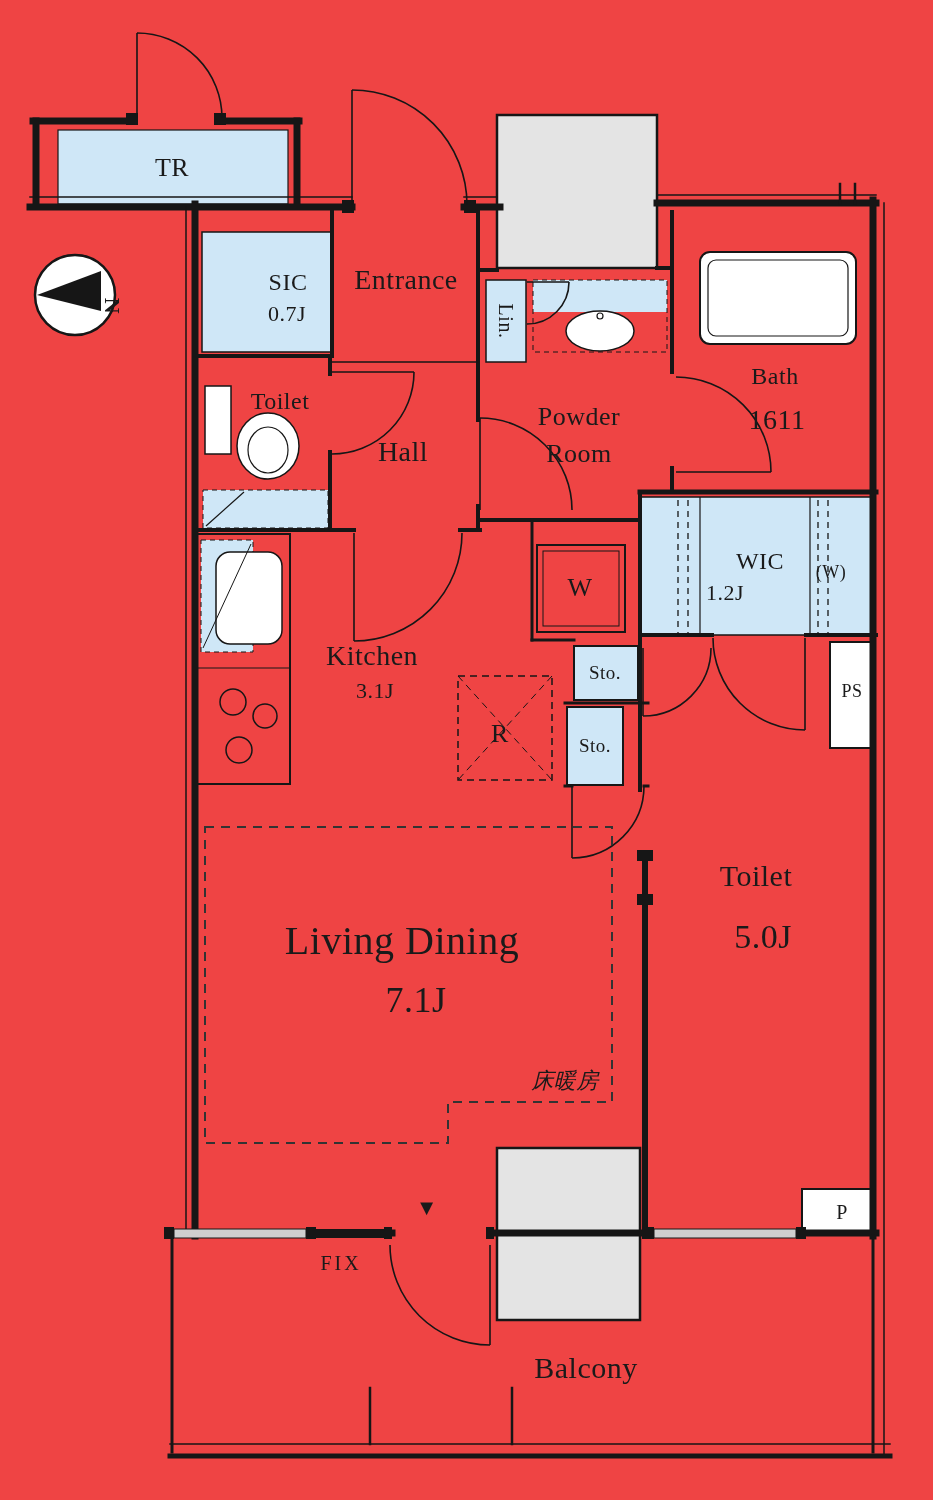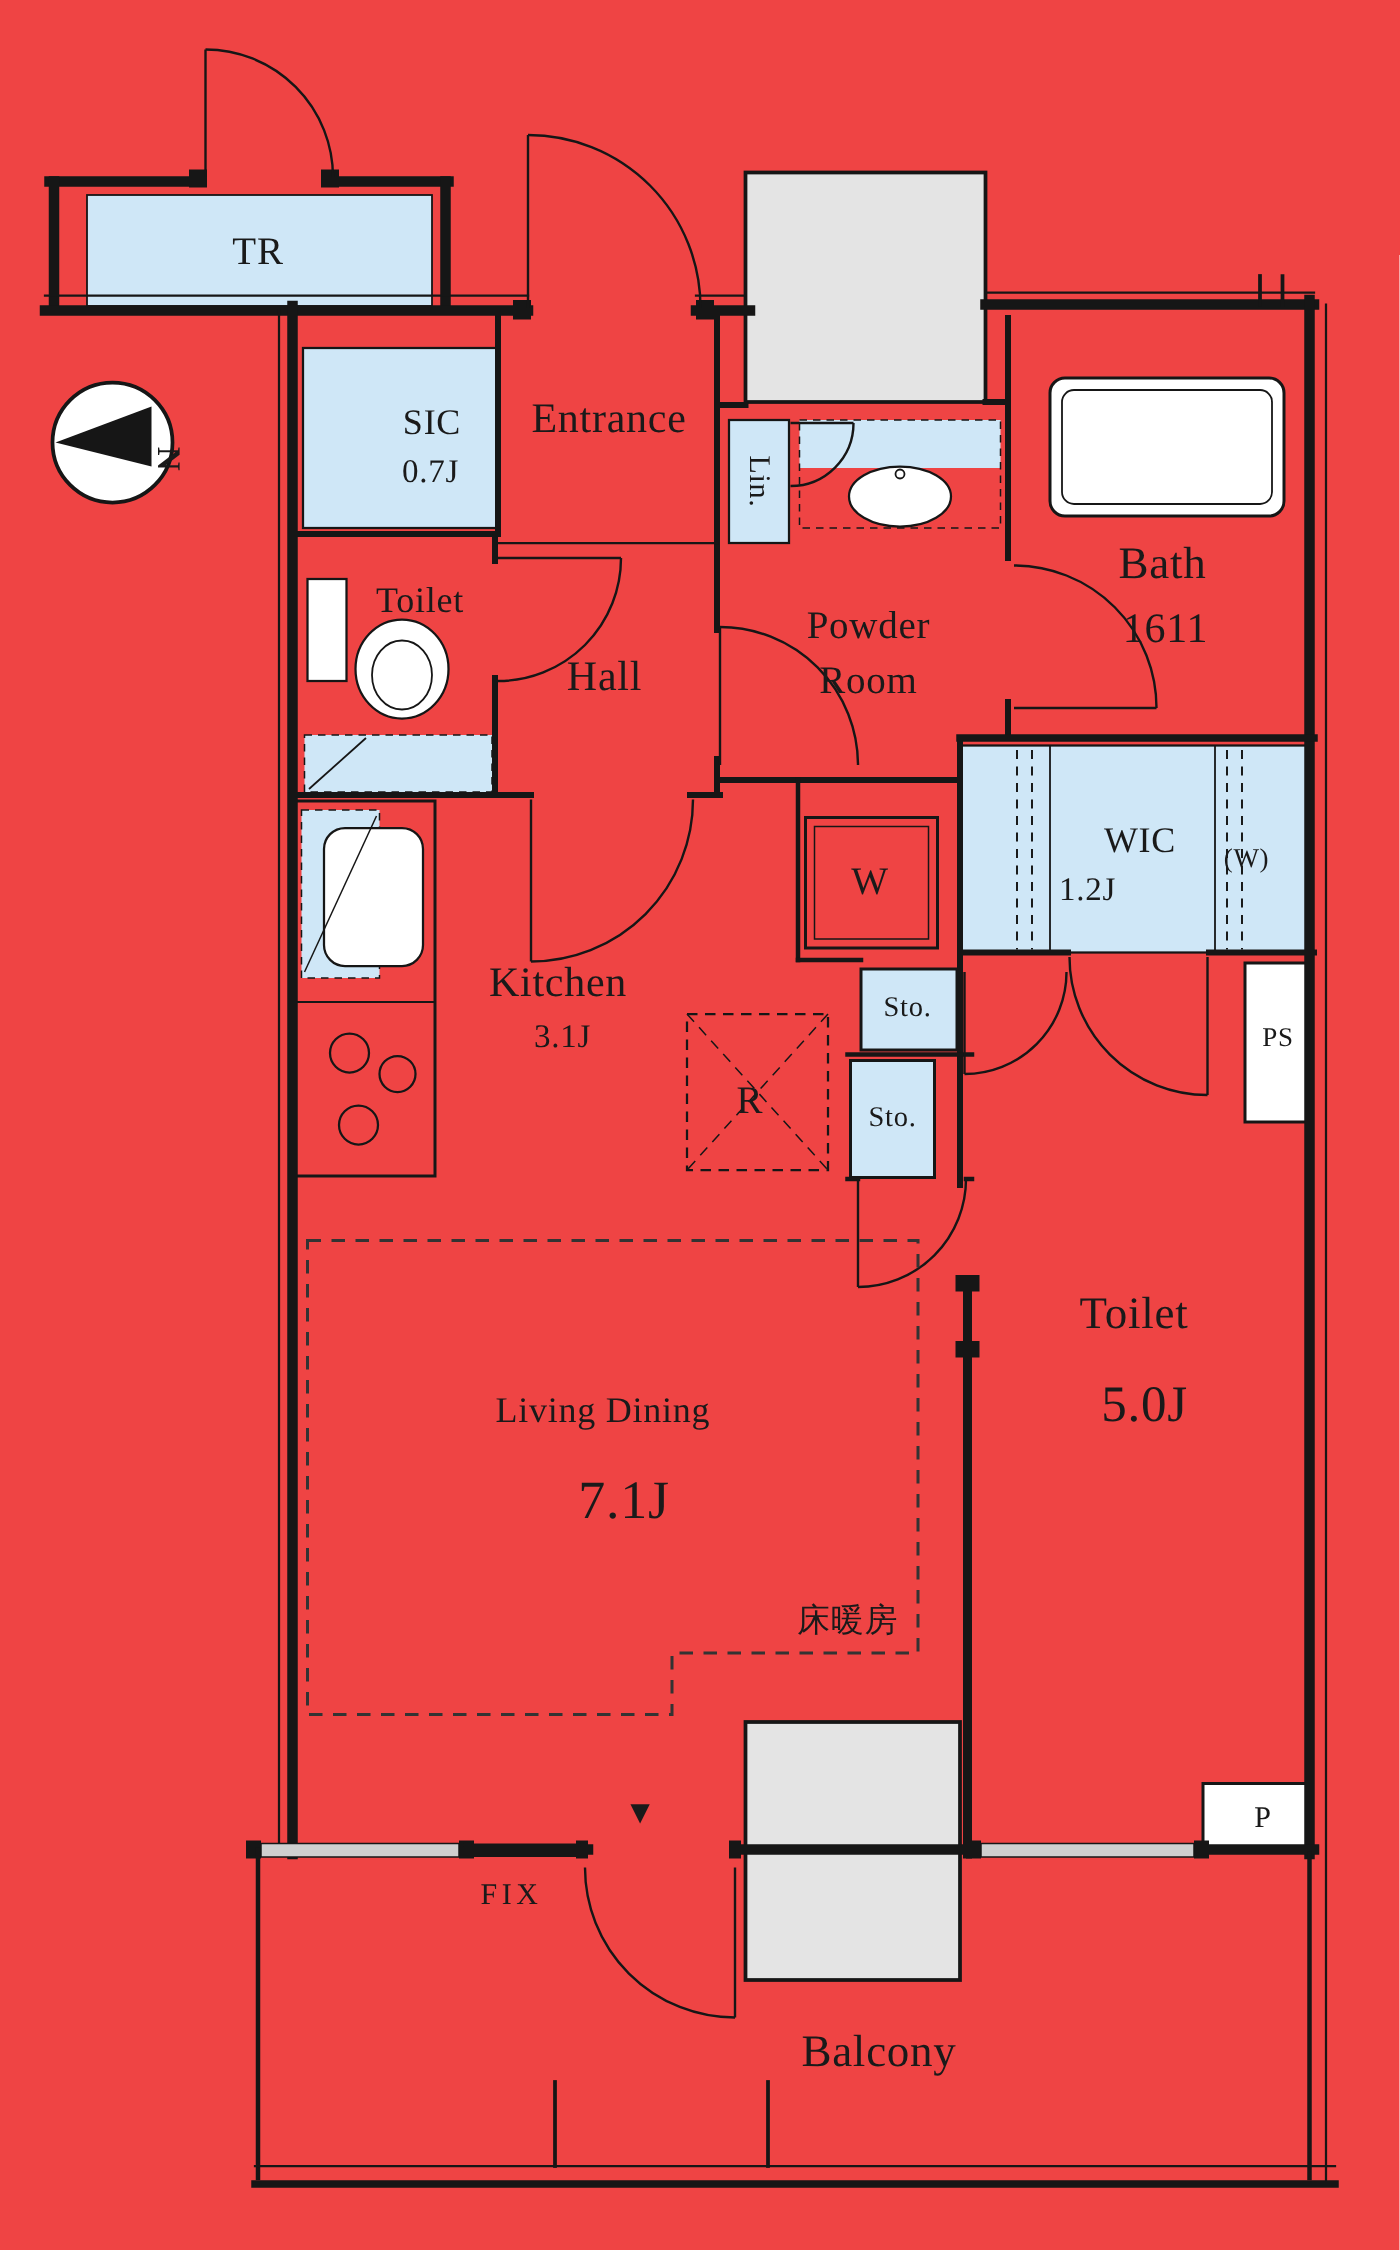--- a/index.html
+++ b/index.html
@@ -6,21 +6,21 @@
   .page{
     position:relative;width:933px;height:1500px;background:#ef4444;
     font-family:"Liberation Serif","DejaVu Serif",serif;color:#1a1a1a;overflow:hidden;
   }
   svg.plan{position:absolute;left:0;top:0;}
   .lbl{
     position:absolute;transform:translate(-50%,-50%);
     white-space:nowrap;line-height:1;letter-spacing:0.5px;
   }
   .rot{transform:translate(-50%,-50%) rotate(90deg);}
-  .cjk{font-family:"DejaVu Sans","Liberation Sans",sans-serif;}
+  .cjk{font-family:"DejaVu Sans","Liberation Sans",sans-serif;font-style:italic;}
 </style>
 </head>
 <body>
 
 <div class="page">
 
 <svg class="plan" width="933" height="1500" viewBox="0 0 933 1500">
 
   <g fill="#cfe7f7">
     <rect x="58" y="130" width="230" height="74" stroke="#161616" stroke-width="1.2"></rect>
@@ -244,35 +244,35 @@
 
 <div class="lbl" style="left:172px;top:168px;font-size:26px">TR</div>
 <div class="lbl" style="left:288px;top:282px;font-size:24px">SIC</div>
 <div class="lbl" style="left:287px;top:314px;font-size:22px">0.7J</div>
 <div class="lbl" style="left:406px;top:280px;font-size:28px">Entrance</div>
 <div class="lbl" style="left:280px;top:401px;font-size:24px">Toilet</div>
 <div class="lbl" style="left:403px;top:452px;font-size:28px">Hall</div>
 <div class="lbl rot" style="left:506px;top:321px;font-size:20px">Lin.</div>
 <div class="lbl" style="left:579px;top:417px;font-size:26px">Powder</div>
 <div class="lbl" style="left:579px;top:454px;font-size:26px">Room</div>
-<div class="lbl" style="left:775px;top:376px;font-size:30px">Bath</div>
+<div class="lbl" style="left:775px;top:376px;font-size:24px">Bath</div>
 <div class="lbl" style="left:777px;top:420px;font-size:28px">1611</div>
 <div class="lbl" style="left:760px;top:561px;font-size:24px">WIC</div>
 <div class="lbl" style="left:725px;top:593px;font-size:22px">1.2J</div>
 <div class="lbl" style="left:831px;top:572px;font-size:18px">(W)</div>
 <div class="lbl" style="left:580px;top:588px;font-size:26px">W</div>
 <div class="lbl" style="left:605px;top:672px;font-size:19px">Sto.</div>
 <div class="lbl" style="left:595px;top:745px;font-size:19px">Sto.</div>
 <div class="lbl" style="left:852px;top:691px;font-size:18px">PS</div>
 <div class="lbl" style="left:372px;top:656px;font-size:28px">Kitchen</div>
 <div class="lbl" style="left:375px;top:691px;font-size:22px">3.1J</div>
 <div class="lbl" style="left:500px;top:734px;font-size:26px">R</div>
 <div class="lbl" style="left:756px;top:876px;font-size:30px">Toilet</div>
 <div class="lbl" style="left:763px;top:937px;font-size:34px">5.0J</div>
-<div class="lbl" style="left:402px;top:941px;font-size:24px">Living Dining</div>
+<div class="lbl" style="left:402px;top:941px;font-size:40px">Living Dining</div>
 <div class="lbl" style="left:416px;top:1000px;font-size:36px">7.1J</div>
 <div class="lbl cjk" style="left:565px;top:1081px;font-size:22px">床暖房</div>
 <div class="lbl" style="left:341px;top:1263px;font-size:20px;letter-spacing:3px">FIX</div>
 <div class="lbl" style="left:586px;top:1368px;font-size:30px">Balcony</div>
 <div class="lbl" style="left:842px;top:1212px;font-size:20px">P</div>
 <div class="lbl rot" style="left:112px;top:306px;font-size:22px;font-weight:bold">N</div>
 <div class="lbl" style="left:427px;top:1208px;font-size:22px">▼</div>
 
 </div>
 

